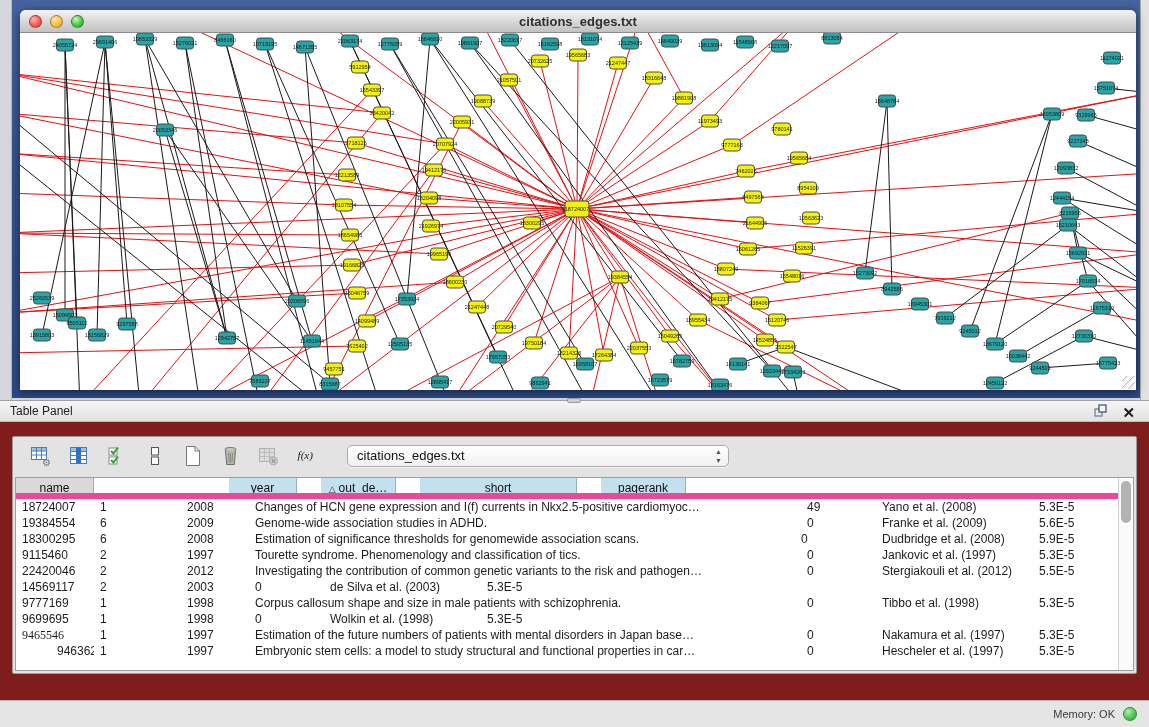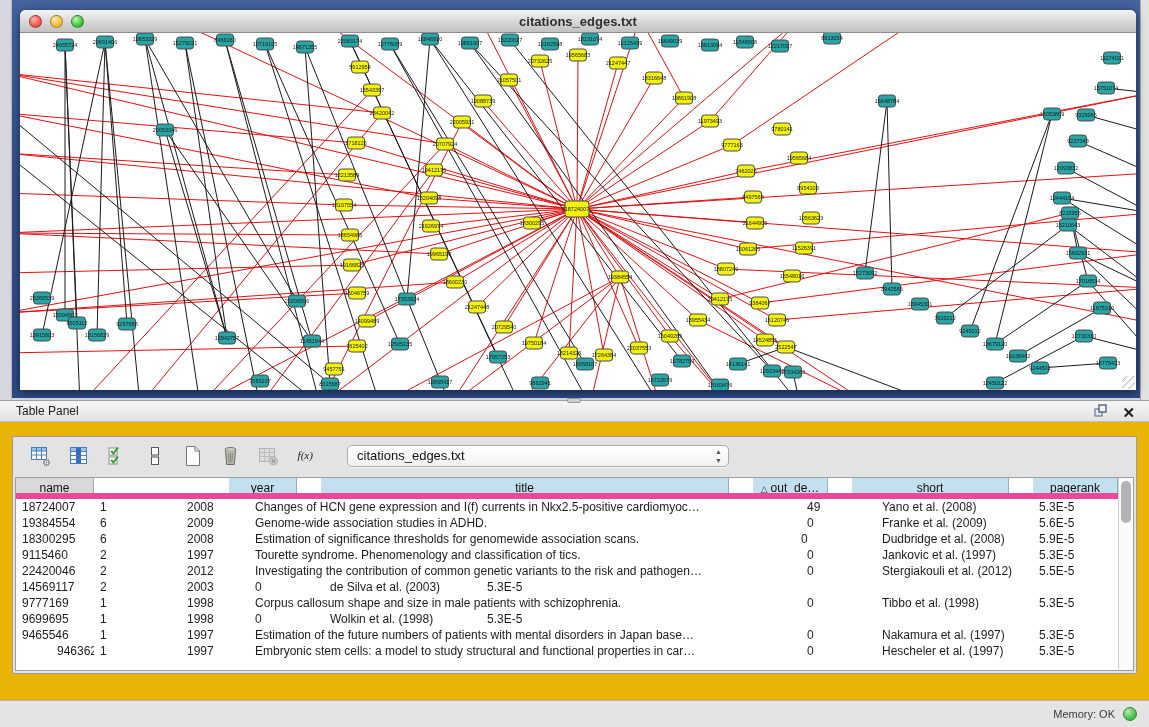--- a/index.html
+++ b/index.html
@@ -1,18 +1,18 @@
 <!DOCTYPE html>
 <html><head>
 <meta charset="utf-8">
 <style>
   * { margin:0; padding:0; box-sizing:border-box; }
   html,body { width:1149px; height:727px; overflow:hidden; }
   body { font-family:"Liberation Sans", sans-serif; background:#e8e8e8; }
-  .app { position:relative; width:1149px; height:727px; background:#eab308; overflow:hidden; }
+  .app { position:relative; width:1149px; height:727px; background:#7f1d1d; overflow:hidden; }
 
   
   .top-region { position:absolute; top:0; left:0; width:1149px; height:400px; background:#d8d8e0; }
   .left-gutter  { position:absolute; left:0; top:0; width:12px; height:400px; background:#d6d6de; border-right:1px solid #b9b9c2; }
   .right-gutter { position:absolute; right:0; top:0; width:9px; height:400px; background:#e2e2e2; border-left:1px solid #a9a9a9; }
   .mdi { position:absolute; left:12px; right:9px; top:0; height:398px;
          background:linear-gradient(180deg,#44639f 0%,#35538f 40%,#2d4a85 100%); }
   .mac-window { position:absolute; left:8px; top:10px; width:1116px; height:380px;
                 background:#ffffff; border-radius:6px 6px 2px 2px;
                 box-shadow:0 2px 10px rgba(0,0,0,.55); }
@@ -27,21 +27,21 @@
   .light.yellow { background:radial-gradient(circle at 35% 30%, #ffe9b0, #fdbd3e 60%, #e09a1e); }
   .light.green  { background:radial-gradient(circle at 35% 30%, #c8f4b8, #3ec83e 60%, #27a32b); }
   .net-canvas { position:absolute; left:0; top:23px; width:1116px; height:357px; overflow:hidden; background:#fff; }
   .resize-grip { position:absolute; right:1px; bottom:1px; width:13px; height:13px;
     background:repeating-linear-gradient(135deg, transparent 0 3px, #b5b5b5 3px 4px, #f2f2f2 4px 5px); }
 
   
   .panel-titlebar { position:absolute; top:400px; left:0; width:1149px; height:22px;
                     background:linear-gradient(180deg,#f6f6f6,#e2e2e2);
                     border-top:1px solid #9f9f9f; border-bottom:1px solid #bdbdbd; }
-  .panel-titlebar .ptitle { position:absolute; left:10px; top:3px; font-size:12px; color:#222;margin-left:6px; }
+  .panel-titlebar .ptitle { position:absolute; left:10px; top:3px; font-size:12px; color:#222; }
   .ptb-icons { position:absolute; right:14px; top:2px; display:flex; gap:14px; align-items:center; }
   .splitter-grip { position:absolute; left:567px; top:-3px; width:14px; height:5px; border-radius:2px;
                    background:#cfcfcf; border:1px solid #9a9a9a; }
 
   .panel-box { position:absolute; top:436px; left:12px; width:1125px; height:238px;
                background:#e3e3e3; border:1px solid #9b9b9b; border-radius:2px; }
   .ptoolbar { position:relative; height:37px; display:flex; align-items:center; padding-left:16px; gap:14px; }
   .tool { width:24px; height:24px; display:flex; align-items:center; justify-content:center; }
   .tbl-select { margin-left:14px; width:382px; height:22px; background:linear-gradient(180deg,#ffffff,#f1f1f1);
                 border:1px solid #ababab; border-radius:5px; position:relative;
@@ -839,21 +839,20 @@
         <span class="steppers">▲<br>▼</span>
       </div>
     </div>
 
     <div class="ntable">
       <div class="tcols">
         <div class="thead" id="thead">
             <div class="th gray" style="width: 78px;"><span>name</span></div>
             <div class="th" style="width: 87px; margin-top: 31px;"><span>in_degree</span></div>
             <div class="th" style="width: 68px;"><span>year</span></div>
-            <div class="th" style="flex: 1 1 0%;"><span>title</span></div>
             <div class="th" style="width: 75px;"><span class="sortglyph">△</span><span>out_de…</span></div>
             <div class="th" style="width: 157px;"><span>short</span></div>
             <div class="th" style="width: 85px;"><span>pagerank</span></div>
           </div>
         <div class="tbody" id="tbody">
             <div class="tr">
               <div class="td" style="width: 78px;">18724007</div>
               <div class="td" style="width: 87px;">1</div>
               <div class="td" style="width: 68px;">2008</div>
               <div class="td" style="flex: 1 1 0%;">Changes of HCN gene expression and I(f) currents in Nkx2.5-positive cardiomyoc…</div>
@@ -916,21 +915,21 @@
             </div>
             <div class="tr">
               <div class="td" style="width: 78px;">9699695</div>
               <div class="td" style="width: 87px;">1</div>
               <div class="td" style="width: 68px;">1998</div>
               <div class="td" style="width: 75px;">0</div>
               <div class="td" style="width: 157px;">Wolkin et al. (1998)</div>
               <div class="td" style="width: 85px;">5.3E-5</div>
             </div>
             <div class="tr">
-              <div class="td" style="width: 78px;">9465546</div>
+              <div class="td" style="width: 78px; font-family: Liberation Serif, serif;">9465546</div>
               <div class="td" style="width: 87px;">1</div>
               <div class="td" style="width: 68px;">1997</div>
               <div class="td" style="flex: 1 1 0%;">Estimation of the future numbers of patients with mental disorders in Japan base…</div>
               <div class="td" style="width: 75px;">0</div>
               <div class="td" style="width: 157px;">Nakamura et al. (1997)</div>
               <div class="td" style="width: 85px;">5.3E-5</div>
             </div>
             <div class="tr">
               <div class="td" style="width: 78px; padding-left: 41px;">9463627</div>
               <div class="td" style="width: 87px;">1</div>

